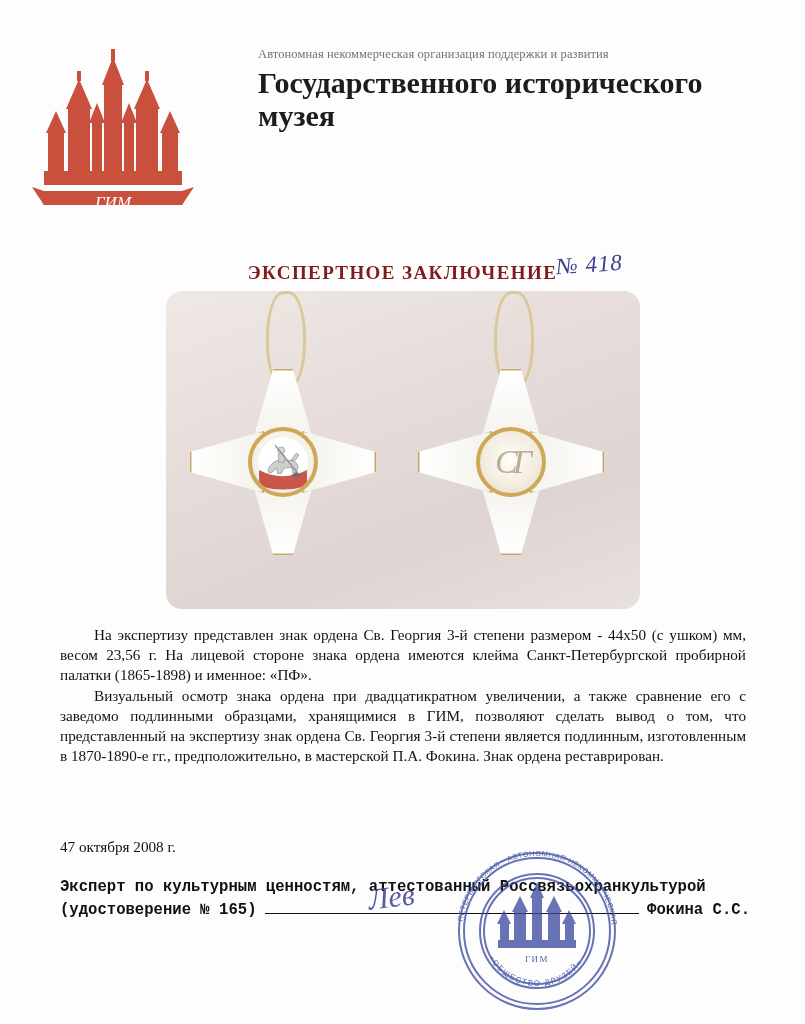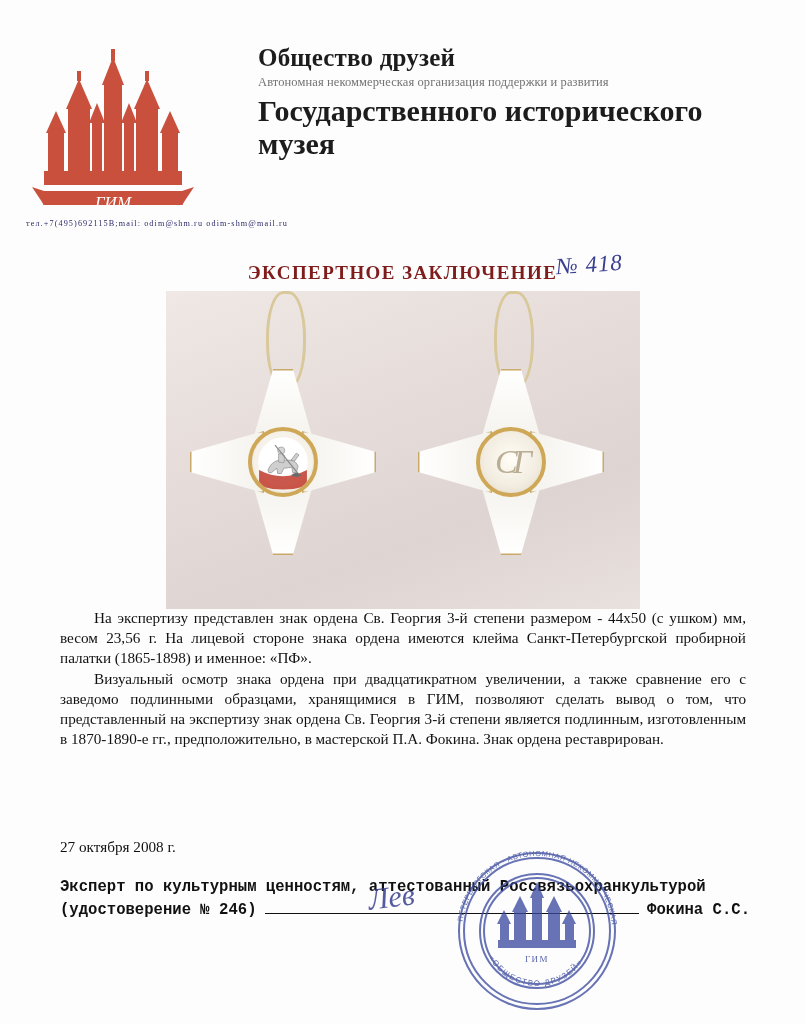--- a/index.html
+++ b/index.html
@@ -106,20 +106,21 @@
   }
 
   
   .photo {
     position: absolute;
     left: 166px;
     top: 291px;
     width: 474px;
     height: 318px;
     background: linear-gradient(160deg,#efe8e4 0%, #e7dedb 35%, #ded4d1 70%, #e9e1de 100%);
+    border-radius: 16px;
   }
   .photo-inner {
     position: absolute;
     inset: 0;
     overflow: hidden;
   }
   .cross {
     position: absolute;
     top: 78px;
     width: 186px;
@@ -203,21 +204,21 @@
     font-style: italic;
     font-size: 34px;
     color: #b9ad94;
     letter-spacing: -5px;
   }
 
   
   .body-text {
     position: absolute;
     left: 60px;
-    top: 608px;
+    top: 625px;
     width: 686px;
     font-family: "Liberation Serif", serif;
     font-size: 15.2px;
     line-height: 1.32;
     color: #111;
     text-align: justify;
   }
   .body-text p {
     margin: 0 0 1px 0;
     text-indent: 34px;
@@ -311,27 +312,25 @@
 
           <path d="M10,146 L160,146 L152,166 L18,166 Z"></path>
           <polygon points="4,142 16,146 16,160"></polygon>
           <polygon points="166,142 154,146 154,160"></polygon>
         </g>
         <text x="85" y="163" text-anchor="middle" font-family="Liberation Serif, serif" font-size="17" font-style="italic" fill="#ffffff">ГИМ</text>
       </svg>
     </div>
 
     <div class="org-block">
-      <div class="org-title">Общество друзей</div>
       <div class="org-sub">Автономная некоммерческая организация поддержки и развития</div>
       <div class="org-title2">Государственного исторического музея</div>
     </div>
 
     <div class="contact">
-      <div>тел.+7(495)692115B;mail: odim@shm.ru odim-shm@mail.ru</div>
     </div>
   </div>
 
   <div class="doc-title-row">
     <span class="doc-title">ЭКСПЕРТНОЕ ЗАКЛЮЧЕНИЕ</span>
   </div>
   <div class="doc-number">№ 418</div>
 
   <div class="photo">
     <div class="photo-inner">
@@ -374,26 +373,26 @@
       </div>
 
     </div>
   </div>
 
   <div class="body-text">
     <p>На экспертизу представлен знак ордена Св. Георгия 3-й степени размером - 44х50 (с ушком) мм, весом 23,56 г. На лицевой стороне знака ордена имеются клейма Санкт-Петербургской пробирной палатки (1865-1898) и именное: «ПФ».</p>
     <p>Визуальный осмотр знака ордена при двадцатикратном увеличении, а также сравнение его с заведомо подлинными образцами, хранящимися в ГИМ, позволяют сделать вывод о том, что представленный на экспертизу знак ордена Св. Георгия 3-й степени является подлинным, изготовленным в 1870-1890-е гг., предположительно, в мастерской П.А. Фокина. Знак ордена реставрирован.</p>
   </div>
 
-  <div class="date-line">27 октября 2008 г.</div>
+  <div class="date-line">47 октября 2008 г.</div>
 
   <div class="signature-block">
     <div>Эксперт  по культурным  ценностям, аттестованный Россвязьохранкультурой</div>
     <div class="sig-row2">
-      <span>(удостоверение № 246)</span>
+      <span>(удостоверение № 165)</span>
       <span class="sig-rule"></span>
       <span>Фокина С.С.</span>
     </div>
   </div>
 
   <div class="handwriting">Лев</div>
 
   <div class="stamp">
     <svg width="186" height="186" viewBox="0 0 186 186" xmlns="http://www.w3.org/2000/svg">
       <defs>

